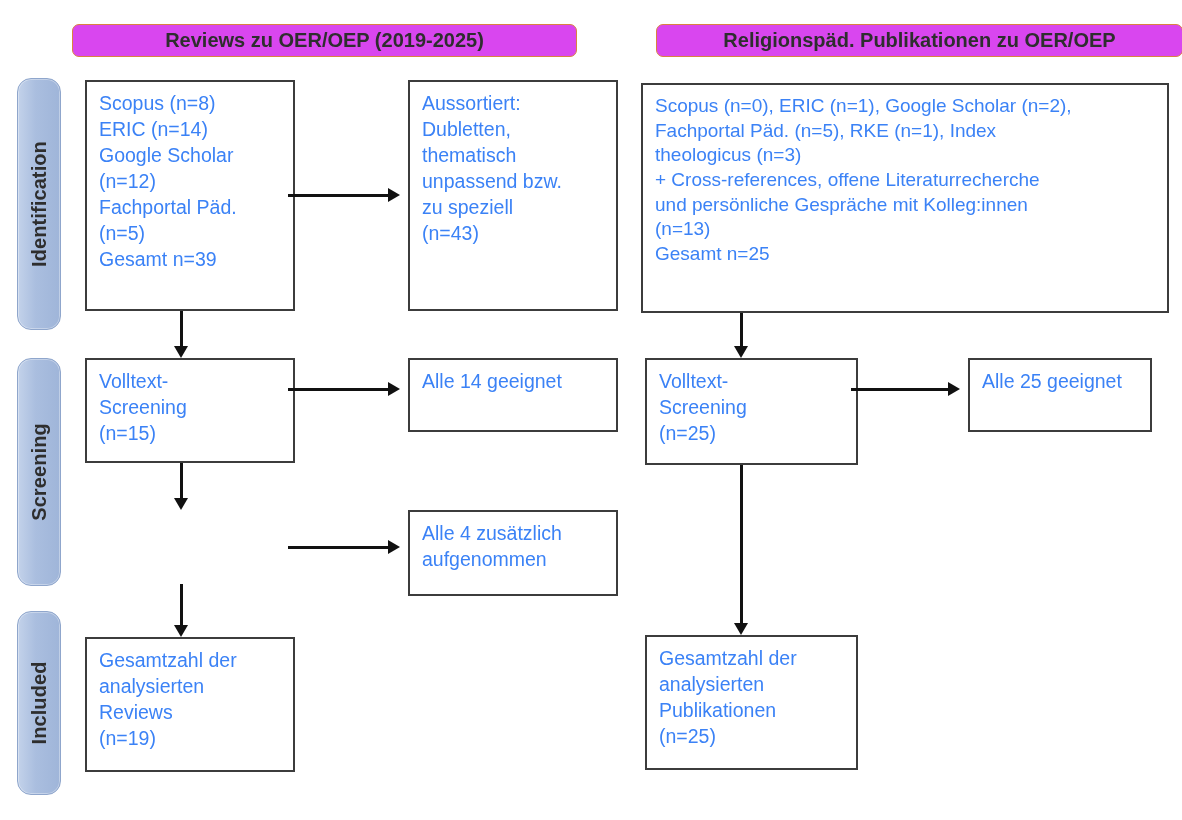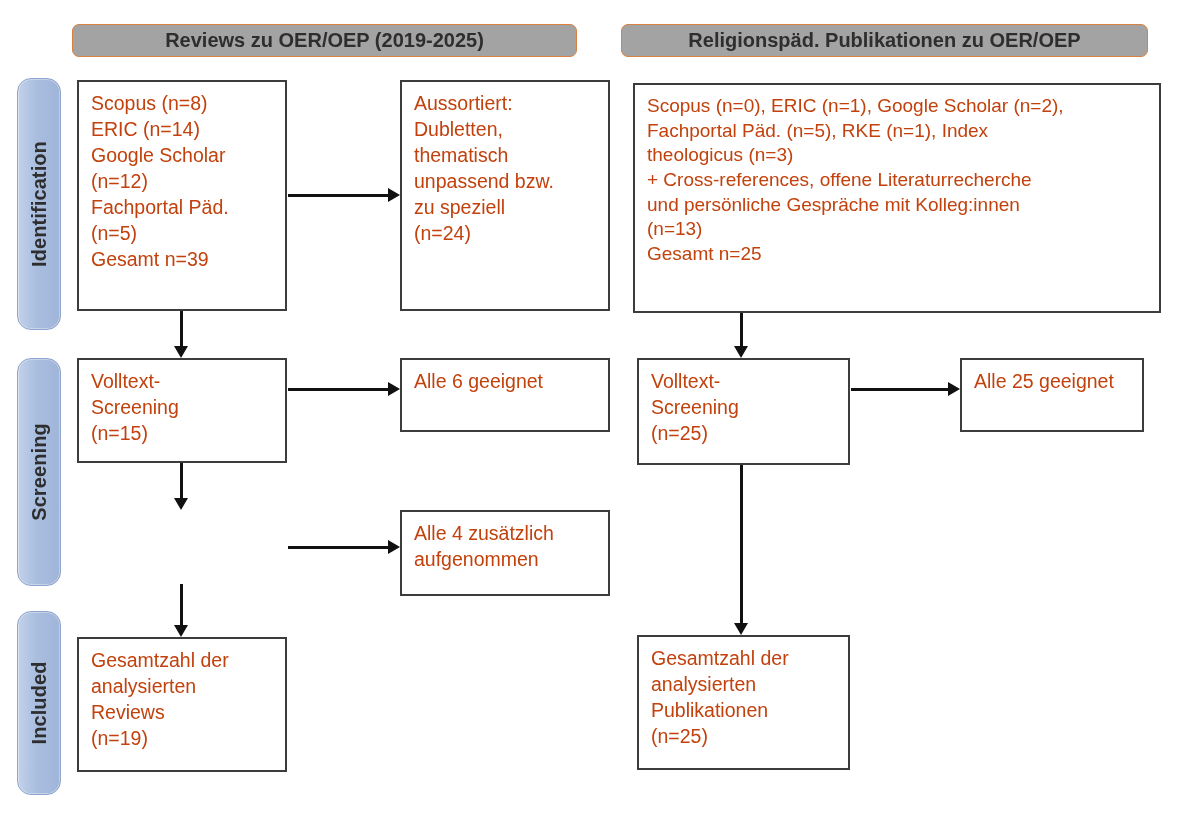--- a/index.html
+++ b/index.html
@@ -29,42 +29,43 @@
     font-size:20px;
     font-weight:700;
     color:#2e2e2e;
     letter-spacing:.1px;
   }
 
   
   .col-header{
     position:absolute;
     height:31px;
-    background:#a3a3a3;
+    background:#d946ef;
     border:1px solid #d98142;
     border-radius:7px;
     display:flex;align-items:center;justify-content:center;
     font-size:20px;
     font-weight:700;
     color:#2e2e2e;
     white-space:nowrap;
   }
 
   
   .fbox{
     position:absolute;
     background:#ffffff;
     border:2.5px solid #3c3c3c;
     box-sizing:border-box;
     padding:9px 10px 6px 12px;
     font-size:19.5px;
     line-height:1.33;
-    color:#c2410c;
+    color:#3b82f6;
     white-space:pre-line;
     overflow:hidden;
+    margin-left:8px;
   }
   .fbox.wide{font-size:19px;line-height:1.30;padding-left:12px;}
 
   
   .vline{position:absolute;width:3px;background:#111;}
   .hline{position:absolute;height:3px;background:#111;}
   .arrow-down{
     position:absolute;width:0;height:0;
     border-left:7.5px solid transparent;
     border-right:7.5px solid transparent;
@@ -88,50 +89,50 @@
   <div class="phase-pill" style="left:17px;top:358px;height:226px;">
     <span>Screening</span>
   </div>
   <div class="phase-pill" style="left:17px;top:611px;height:182px;">
     <span>Included</span>
   </div>
 
   <div class="col-header" style="left:72px;top:24px;width:503px;">
     <span>Reviews zu OER/OEP (2019-2025)</span>
   </div>
-  <div class="col-header" style="left:621px;top:24px;width:525px;justify-content:center;">
+  <div class="col-header" style="left:656px;top:24px;width:525px;justify-content:center;">
     <span>Religionspäd. Publikationen zu OER/OEP</span>
   </div>
 
   <div class="fbox" style="left:77px;top:80px;width:210px;height:231px;">Scopus (n=8)
 ERIC (n=14)
 Google Scholar
 (n=12)
 Fachportal Päd.
 (n=5)
 Gesamt n=39</div>
 
   <div class="fbox" style="left:400px;top:80px;width:210px;height:231px;">Aussortiert:
 Dubletten,
 thematisch
 unpassend bzw.
 zu speziell
-(n=24)</div>
+(n=43)</div>
 
   <div class="hline" style="left:288px;top:194px;width:100px;"></div>
   <div class="arrow-right" style="left:388px;top:188px;"></div>
 
   <div class="vline" style="left:180px;top:311px;height:35px;"></div>
   <div class="arrow-down" style="left:174px;top:346px;"></div>
 
   <div class="fbox" style="left:77px;top:358px;width:210px;height:105px;">Volltext-
 Screening
 (n=15)</div>
 
-  <div class="fbox" style="left:400px;top:358px;width:210px;height:74px;">Alle 6 geeignet</div>
+  <div class="fbox" style="left:400px;top:358px;width:210px;height:74px;">Alle 14 geeignet</div>
 
   <div class="hline" style="left:288px;top:388px;width:100px;"></div>
   <div class="arrow-right" style="left:388px;top:382px;"></div>
 
   <div class="vline" style="left:180px;top:463px;height:35px;"></div>
   <div class="arrow-down" style="left:174px;top:498px;"></div>
 
 
   <div class="fbox" style="left:400px;top:510px;width:210px;height:86px;">Alle 4 zusätzlich
 aufgenommen</div>

